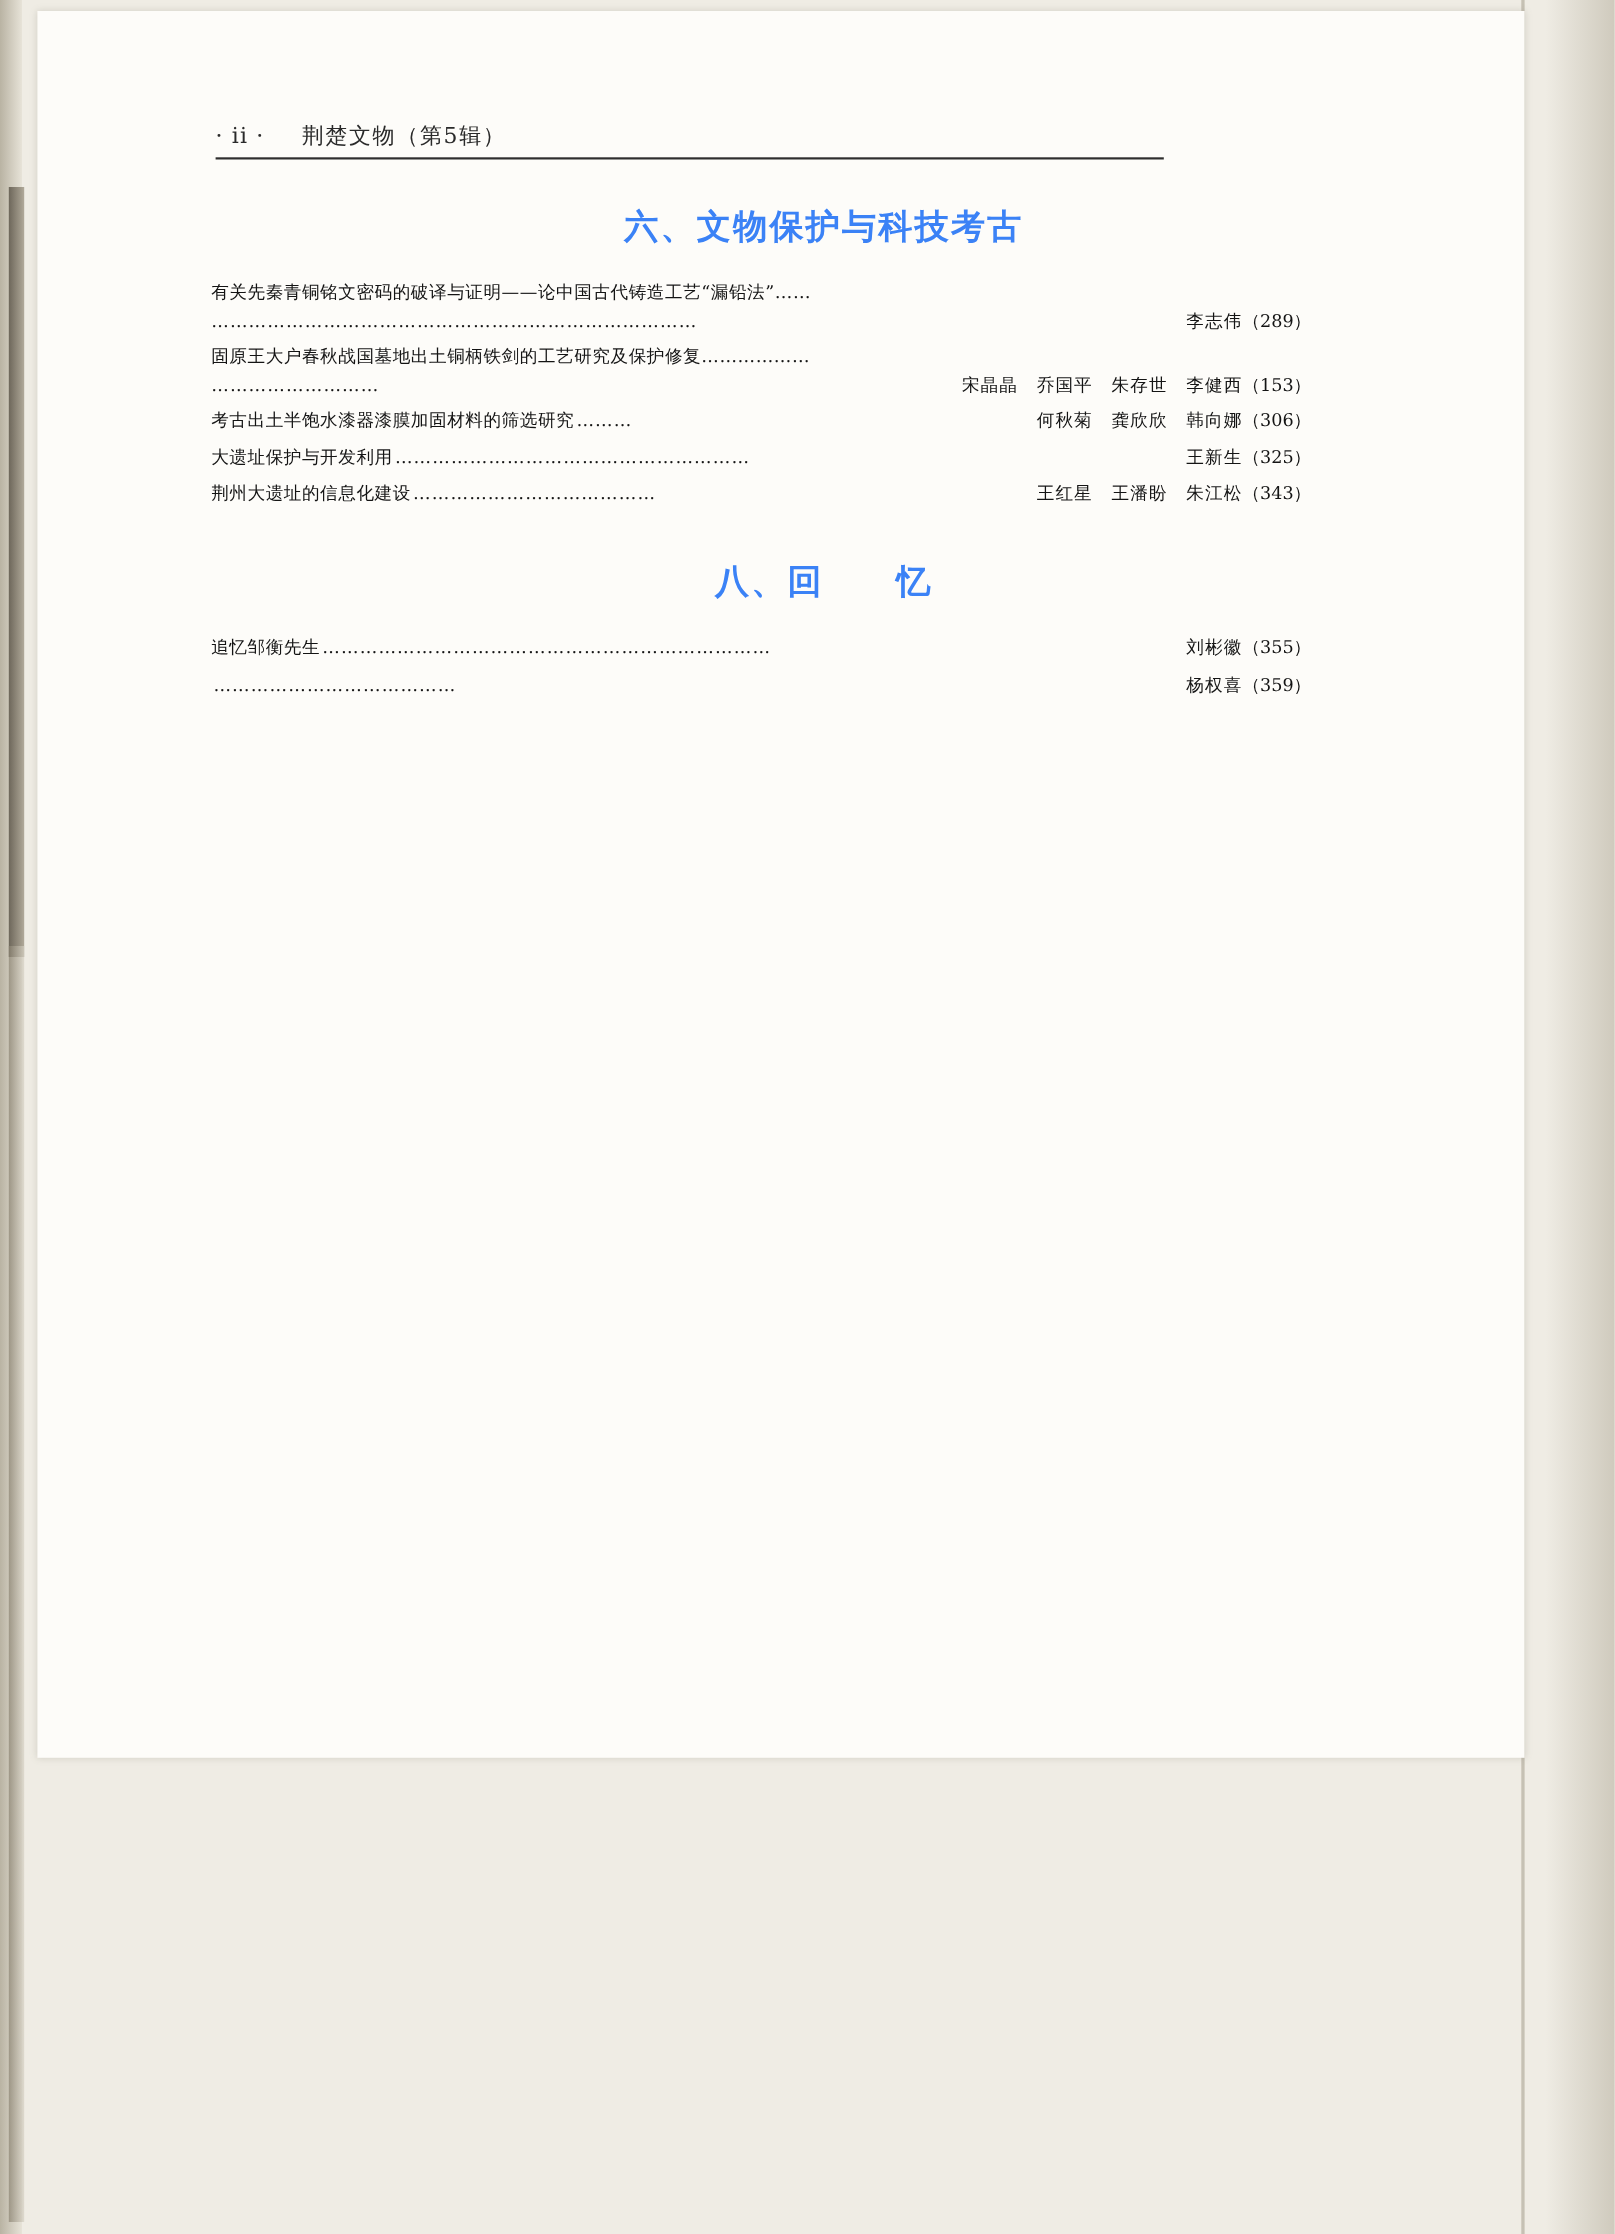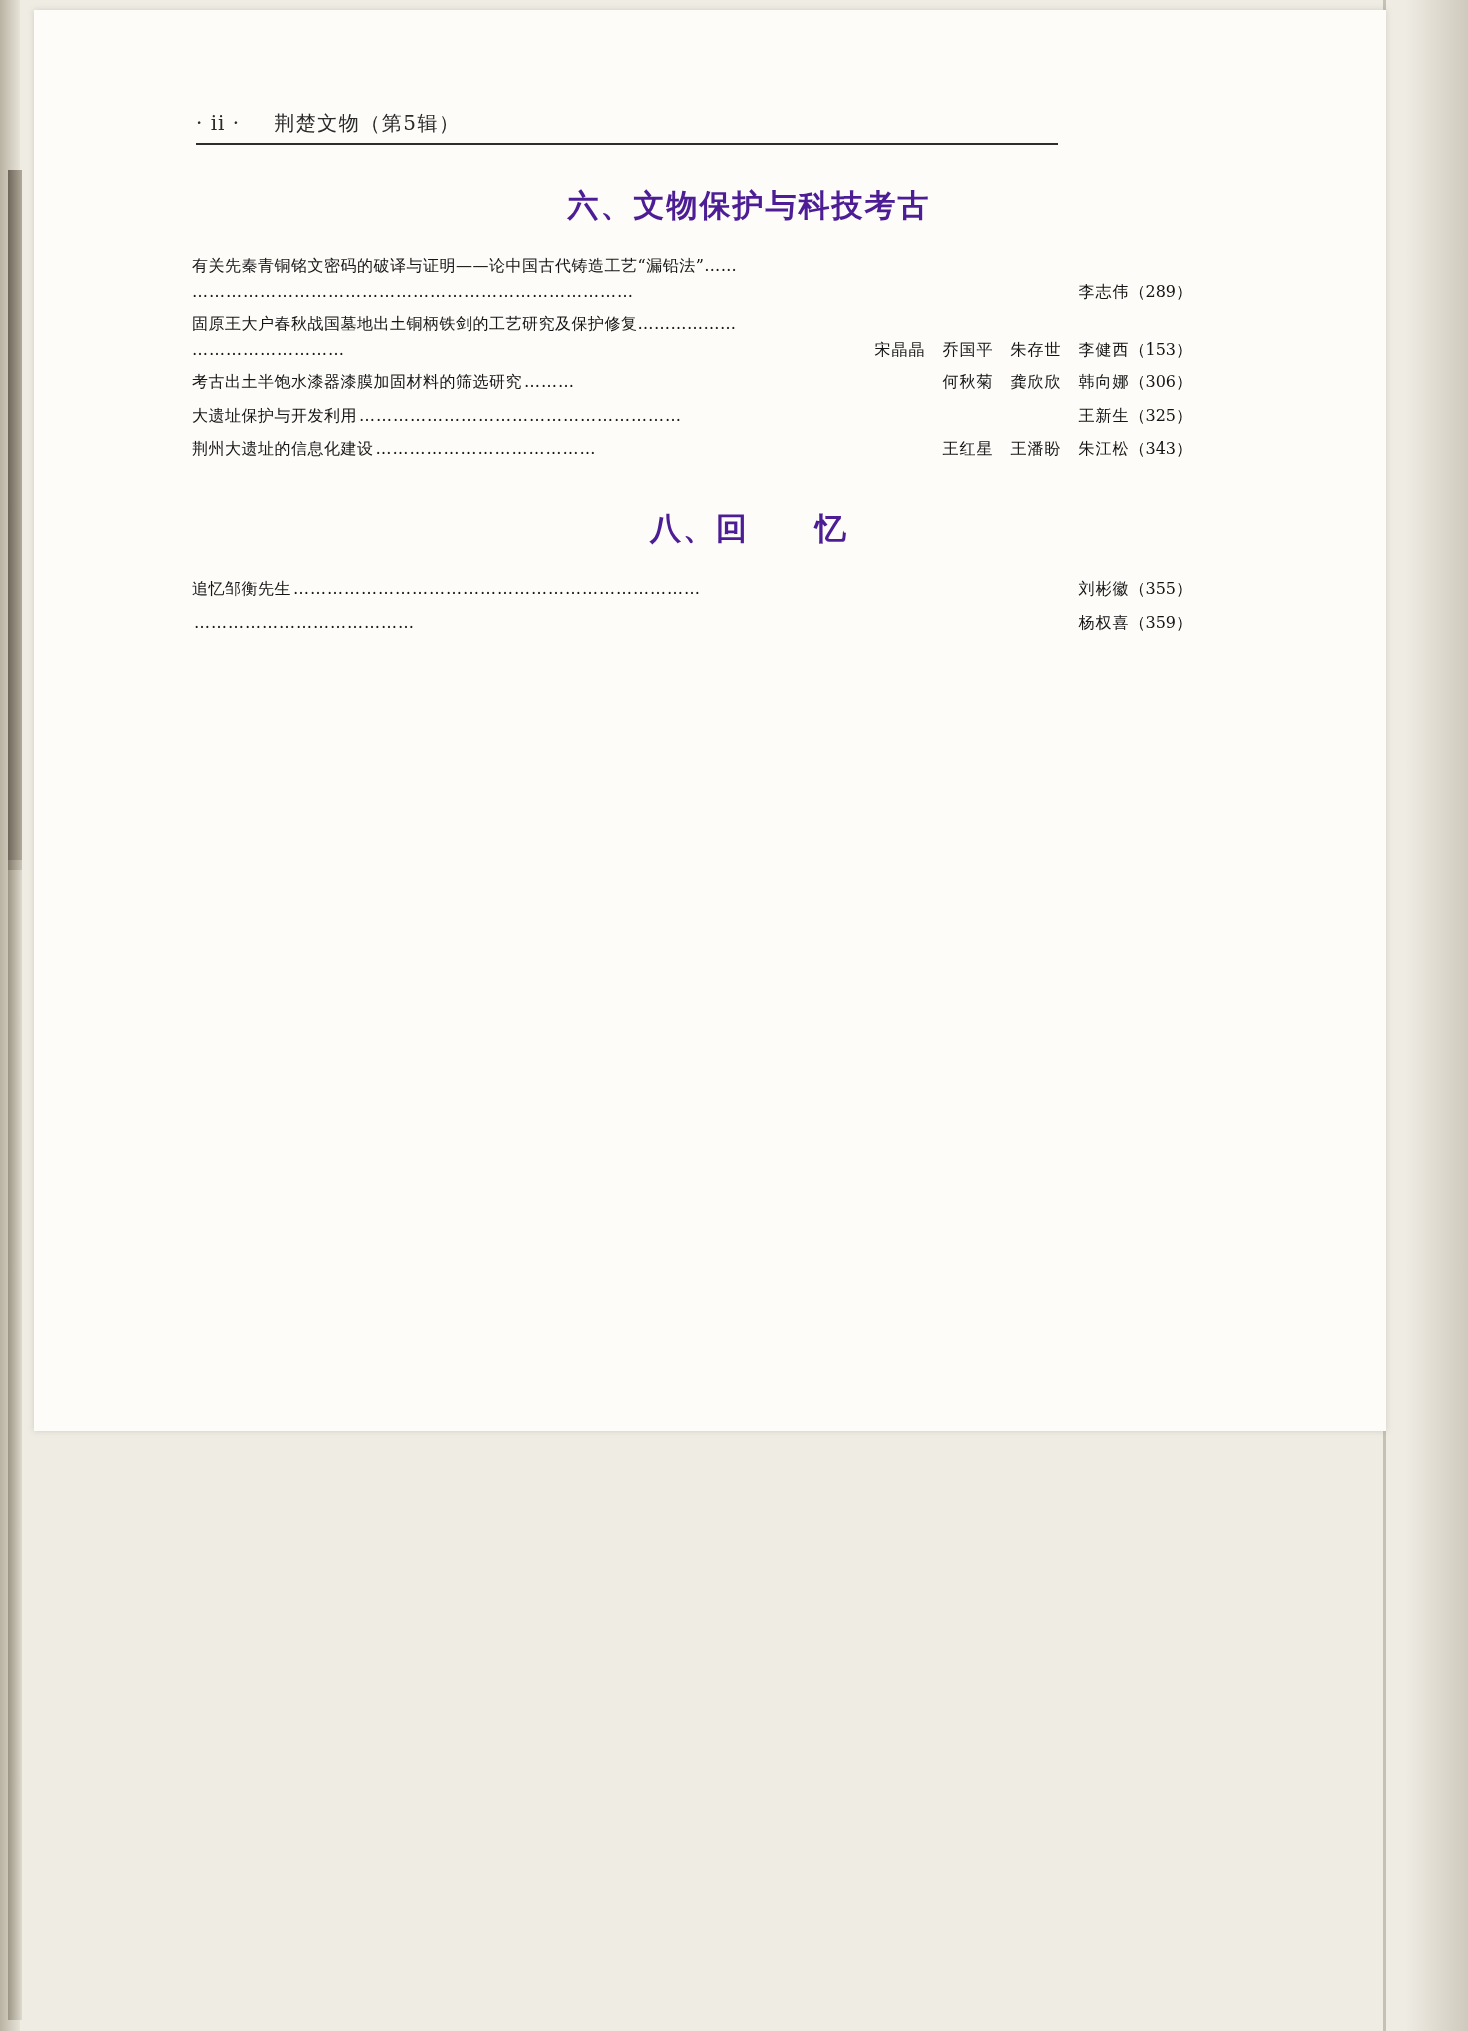--- a/index.html
+++ b/index.html
@@ -57,21 +57,21 @@
     background: #b5af9f;
     opacity: .7;
   }
 
   
   .sheet {
     position: absolute;
     left: 34px;
     top: 10px;
     width: 1352px;
-    height: 1421px;
+    height: 1588px;
     background: #fdfcf9;
     box-shadow: 0 0 6px rgba(120,115,100,0.25);
   }
 
   .page {
     position: absolute;
     left: 150px;
     top: 100px;
     width: 1130px;
   }
@@ -101,21 +101,21 @@
     height: 2px;
     background: #2e2e2e;
   }
 
   
   .sec-heading {
     text-align: center;
     font-size: 31px;
     font-weight: bold;
     letter-spacing: 2px;
-    color: #4c1d95;
+    color: #3b82f6;
     margin: 40px 0 26px 0;
     font-family: Liberation Serif, serif;
   }
   .sec-heading.gap {
     margin-top: 46px;
   }
 
   
   .toc {
     font-size: 16px;

